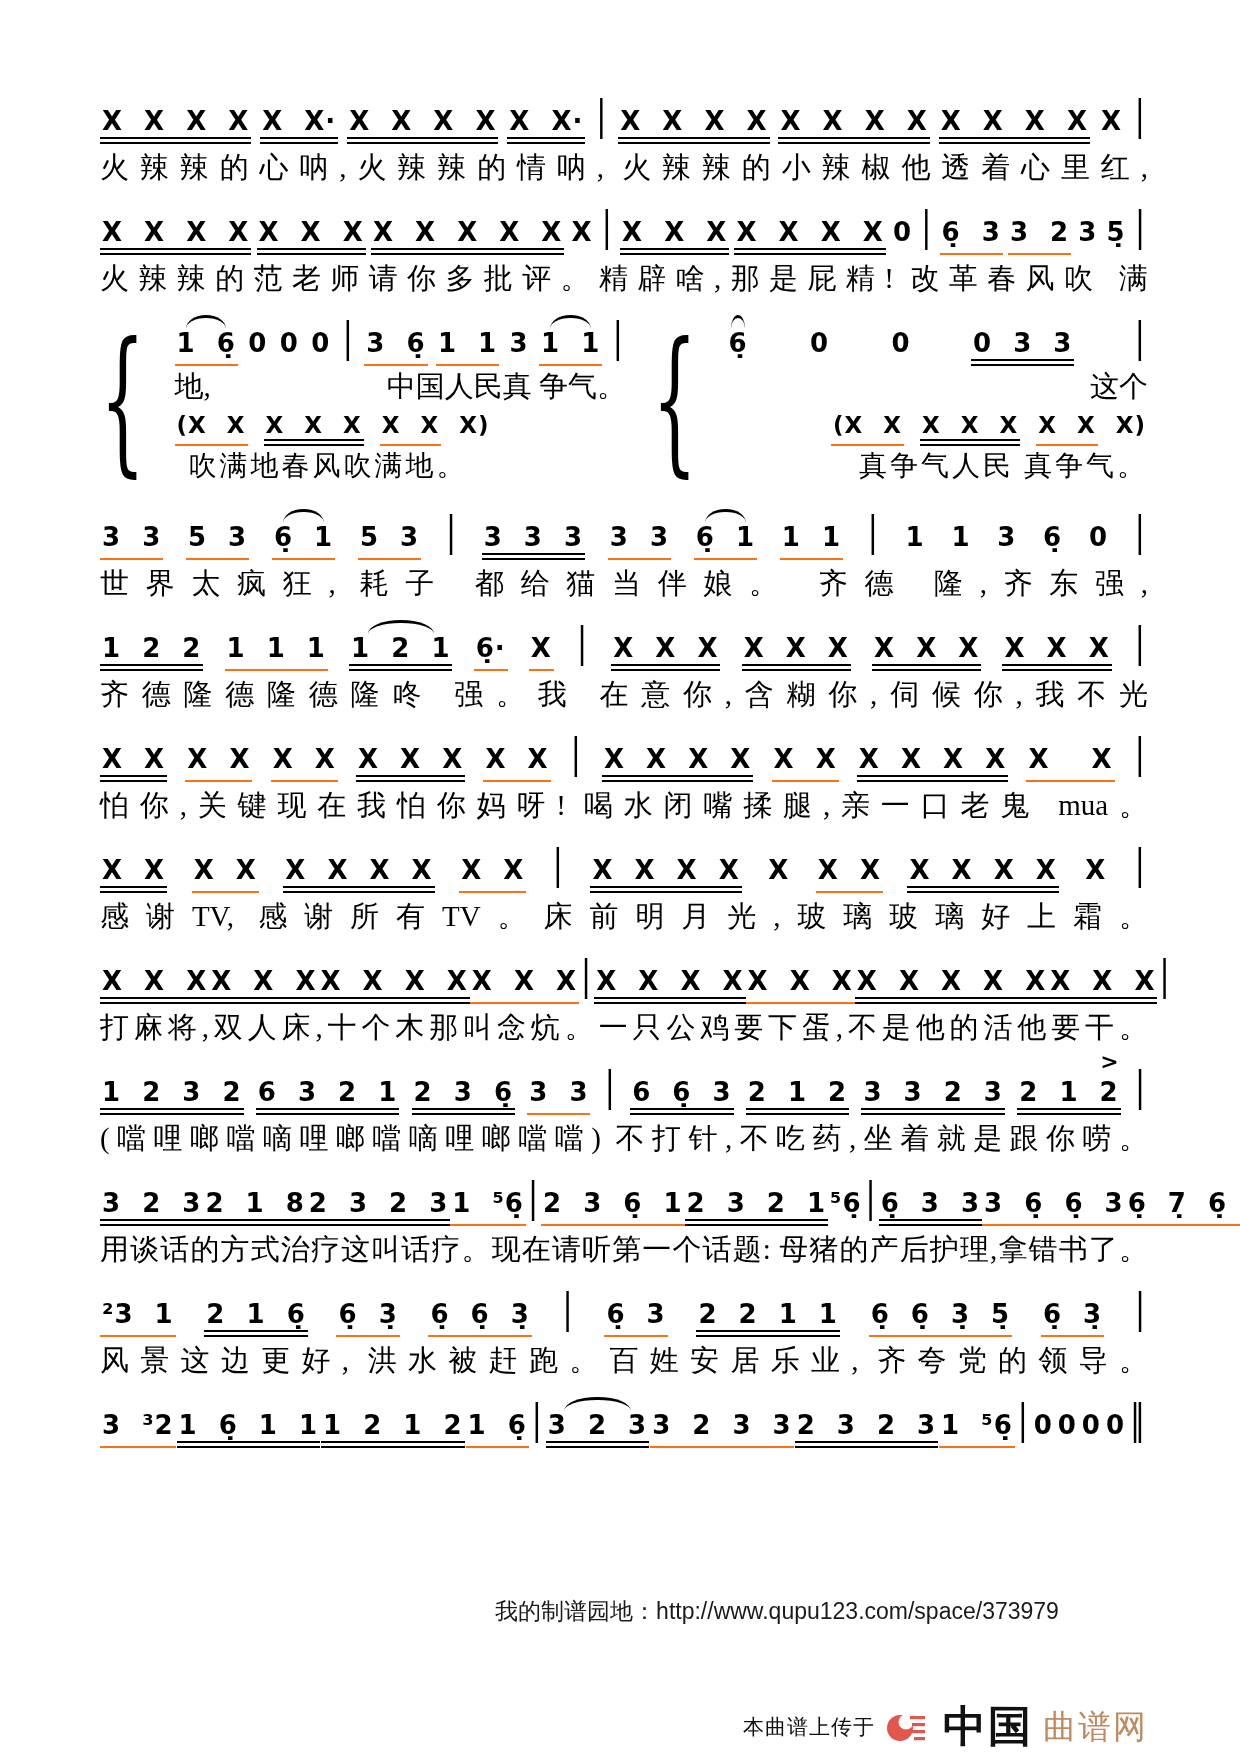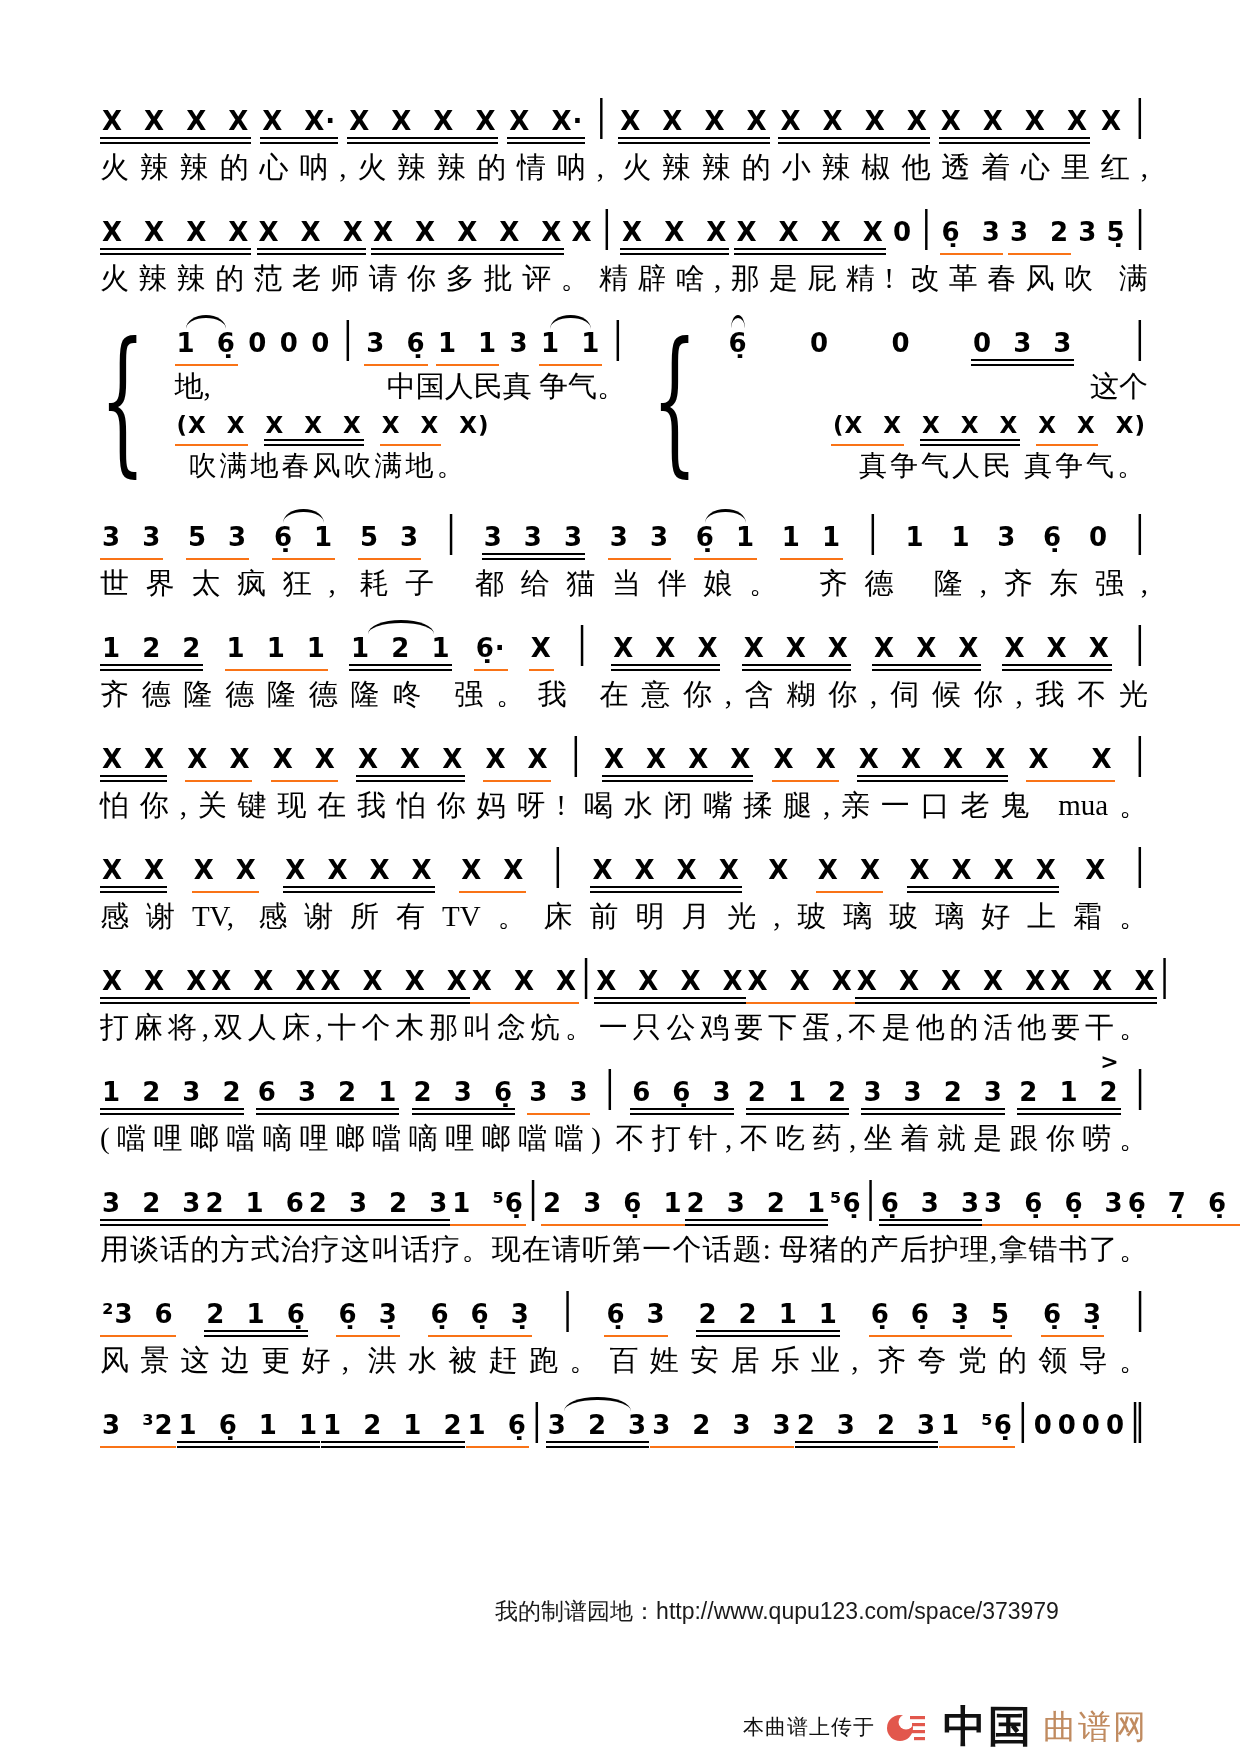--- a/index.html
+++ b/index.html
@@ -312,37 +312,37 @@
           <span class="grp u2">2 1 2</span>
           <span class="grp u2">3 3 2 3</span>
           <span class="grp u2 accent">2 1 2</span>
           <span class="grp bar">|</span>
         </div>
         <div class="lyrics">(噹哩啷噹嘀哩啷噹嘀哩啷噹噹) 不打针,不吃药,坐着就是跟你唠。</div>
       </div>
       <div class="sys">
         <div class="notes">
           <span class="grp u2">3 2 3</span>
-          <span class="grp u2">2 1 6</span>
+          <span class="grp u2">2 1 8</span>
           <span class="grp u2">2 3 2 3</span>
           <span class="grp u1">1 ⁵6̣</span>
           <span class="grp bar">|</span>
           <span class="grp u1">2 3 6̣ 1</span>
           <span class="grp u2">2 3 2 1</span>
           <span class="grp u0">⁵6̣</span>
           <span class="grp bar">|</span>
           <span class="grp u2">6̣ 3 3</span>
           <span class="grp u1">3 6̣ 6̣ 3</span>
           <span class="grp u1">6̣ 7̣ 6̣ 6̣</span>
         </div>
         <div class="lyrics">用谈话的方式治疗这叫话疗。现在请听第一个话题: 母猪的产后护理,拿错书了。</div>
       </div>
       <div class="sys">
         <div class="notes">
-          <span class="grp u1">²3 6</span>
+          <span class="grp u1">²3 1</span>
           <span class="grp u2">2 1 6̣</span>
           <span class="grp u1">6̣ 3̣</span>
           <span class="grp u1">6̣ 6̣ 3̣</span>
           <span class="grp bar">|</span>
           <span class="grp u1">6̣ 3</span>
           <span class="grp u2">2 2 1 1</span>
           <span class="grp u1">6̣ 6̣ 3̣ 5̣</span>
           <span class="grp u1">6̣ 3̣</span>
           <span class="grp bar">|</span>
         </div>

